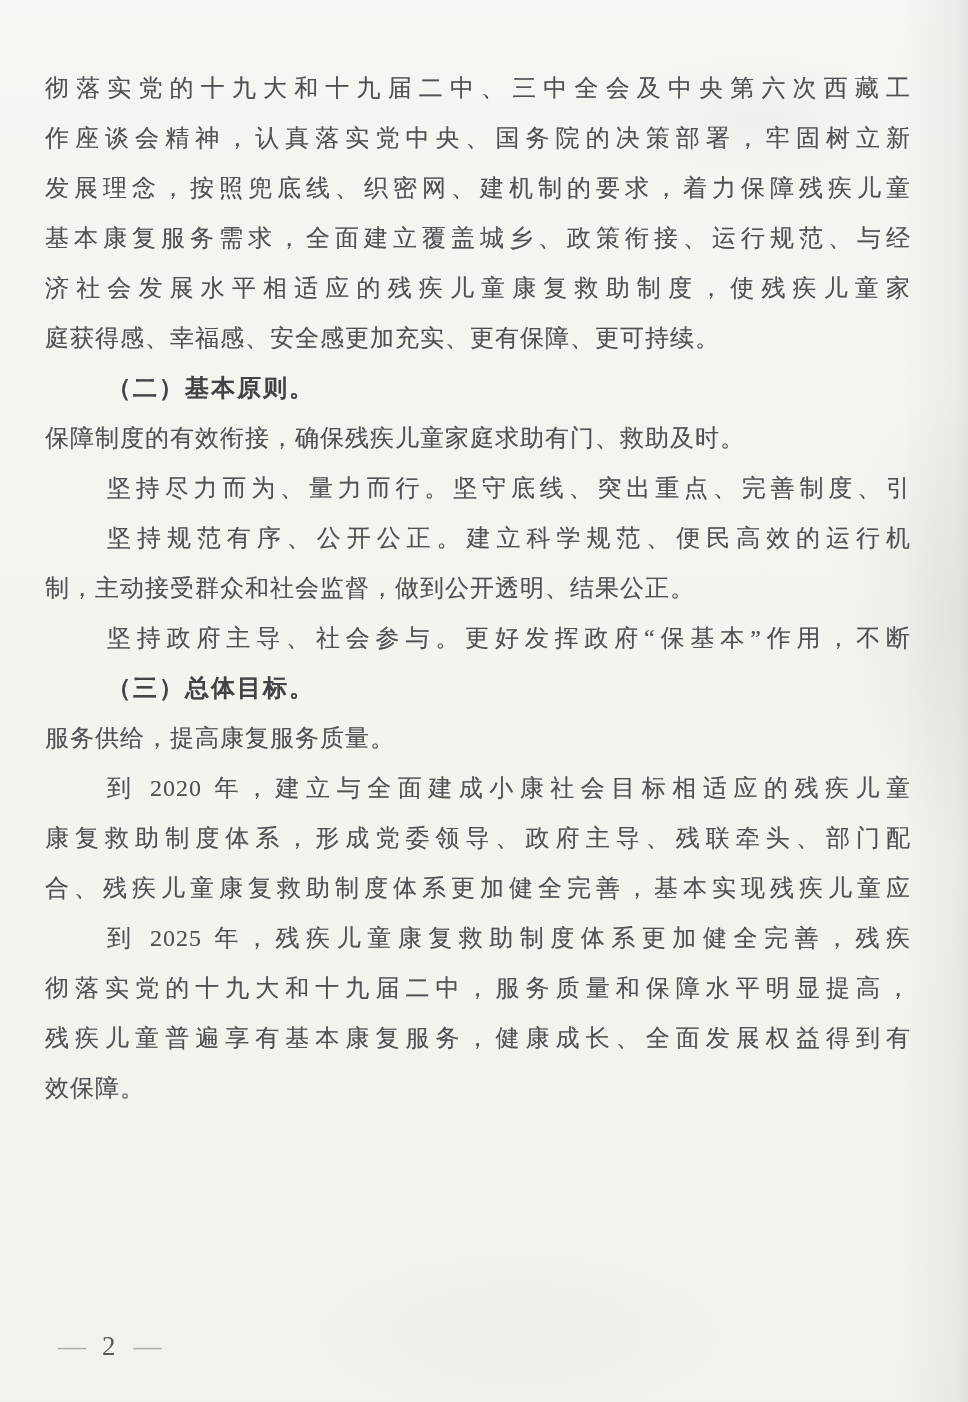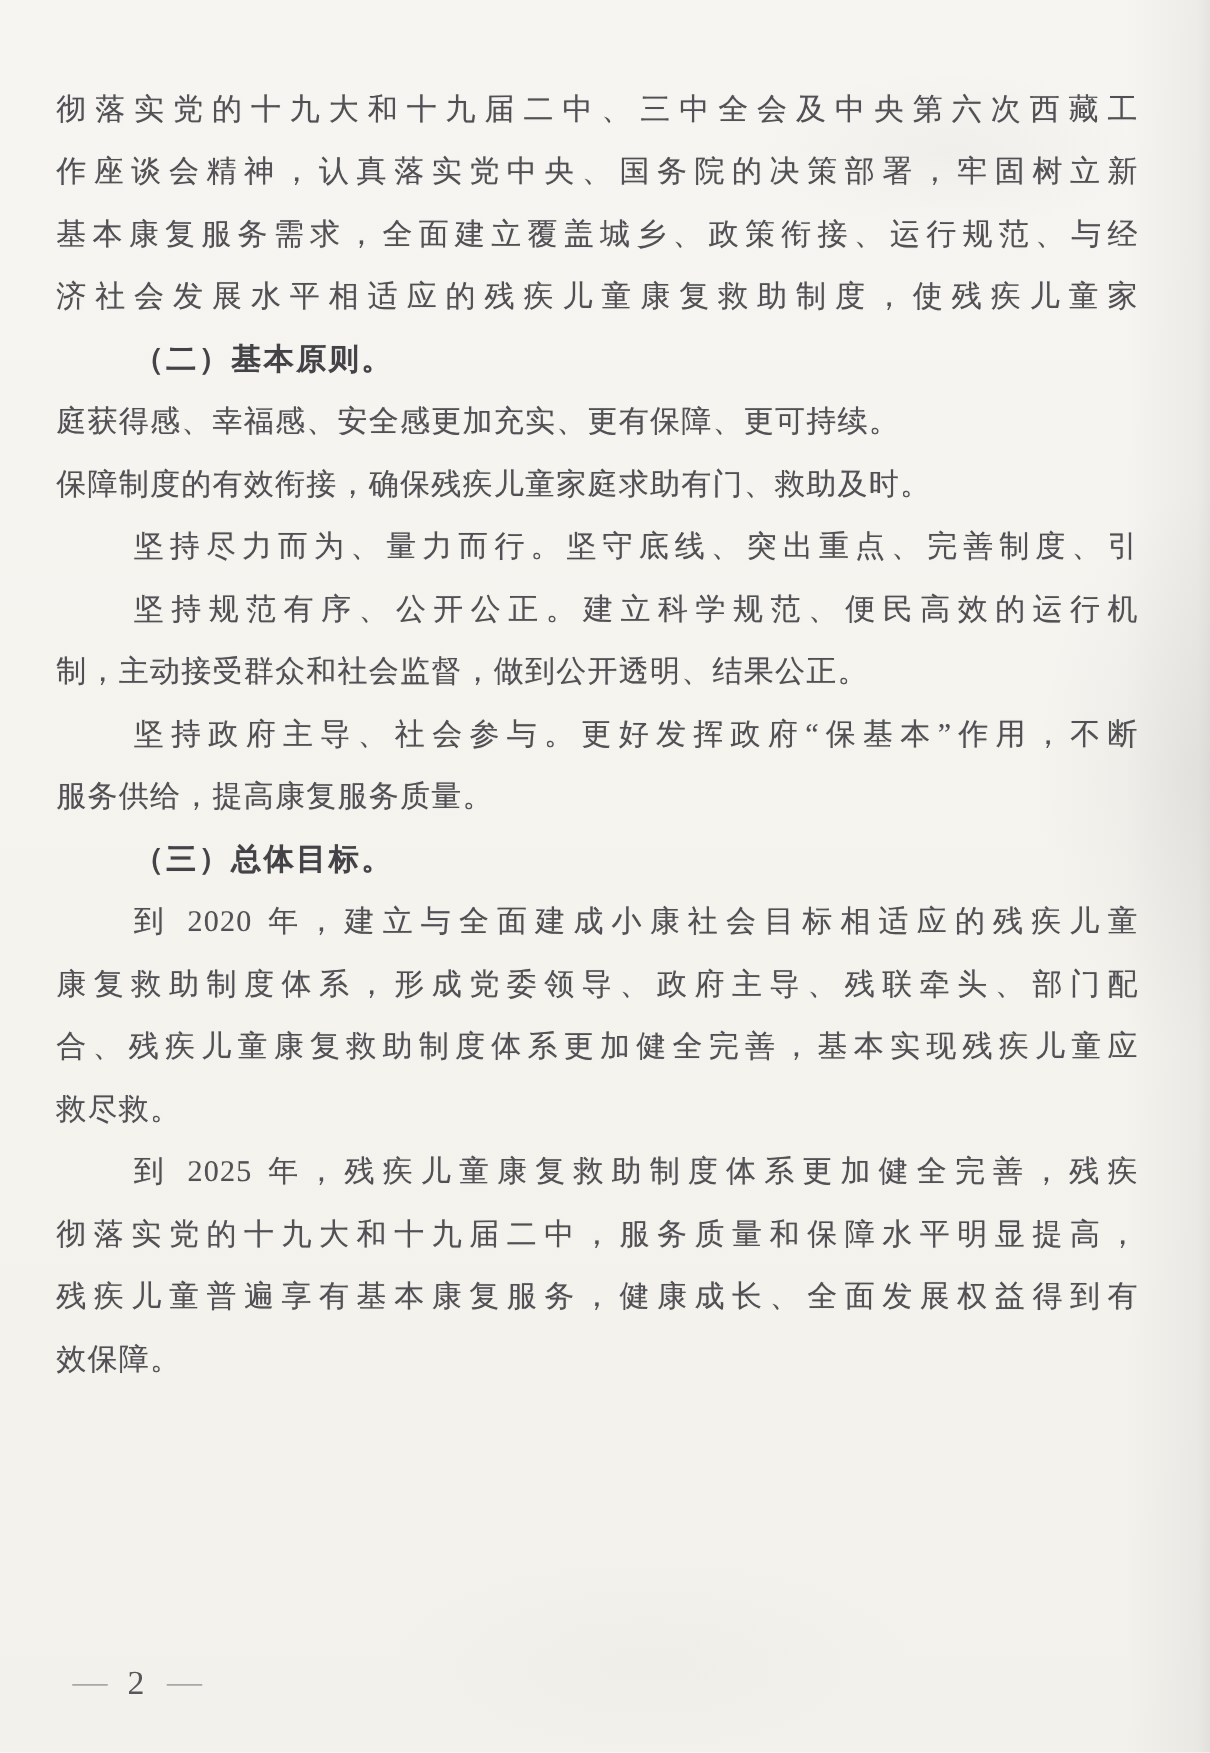--- a/index.html
+++ b/index.html
@@ -79,35 +79,35 @@
   }
 </style>
 </head>
 <body>
 
 <div class="scan-overlay"></div>
 
 <div class="doc-body">
     <div class="line justify">彻落实党的十九大和十九届二中、三中全会及中央第六次西藏工</div>
     <div class="line justify">作座谈会精神，认真落实党中央、国务院的决策部署，牢固树立新</div>
+    <div class="line justify">发展理念，按照兜底线、织密网、建机制的要求，着力保障残疾儿童</div>
     <div class="line justify">基本康复服务需求，全面建立覆盖城乡、政策衔接、运行规范、与经</div>
     <div class="line justify">济社会发展水平相适应的残疾儿童康复救助制度，使残疾儿童家</div>
+    <div class="line">庭获得感、幸福感、安全感更加充实、更有保障、更可持续。</div>
     <div class="line indent heading">（二）基本原则。</div>
-    <div class="line">庭获得感、幸福感、安全感更加充实、更有保障、更可持续。</div>
     <div class="line">保障制度的有效衔接，确保残疾儿童家庭求助有门、救助及时。</div>
     <div class="line indent justify">坚持尽力而为、量力而行。坚守底线、突出重点、完善制度、引</div>
     <div class="line indent justify">坚持规范有序、公开公正。建立科学规范、便民高效的运行机</div>
     <div class="line">制，主动接受群众和社会监督，做到公开透明、结果公正。</div>
     <div class="line indent justify">坚持政府主导、社会参与。更好发挥政府“保基本”作用，不断</div>
+    <div class="line indent heading">（三）总体目标。</div>
     <div class="line">服务供给，提高康复服务质量。</div>
-    <div class="line indent heading">（三）总体目标。</div>
     <div class="line indent justify">到 2020 年，建立与全面建成小康社会目标相适应的残疾儿童</div>
     <div class="line justify">康复救助制度体系，形成党委领导、政府主导、残联牵头、部门配</div>
     <div class="line justify">合、残疾儿童康复救助制度体系更加健全完善，基本实现残疾儿童应</div>
-    <div class="line">救尽救。</div>
     <div class="line indent justify">到 2025 年，残疾儿童康复救助制度体系更加健全完善，残疾</div>
     <div class="line justify">彻落实党的十九大和十九届二中，服务质量和保障水平明显提高，</div>
     <div class="line justify">残疾儿童普遍享有基本康复服务，健康成长、全面发展权益得到有</div>
     <div class="line">效保障。</div>
   </div>
 
 <div class="page-footer">
   <span class="footer-dash">—</span>
   <span class="page-number">2</span>
   <span class="footer-dash">—</span>

